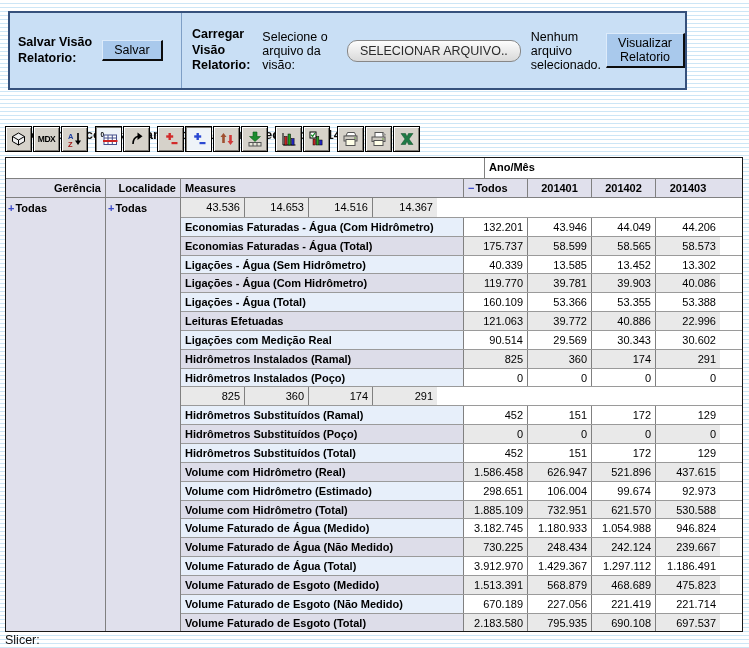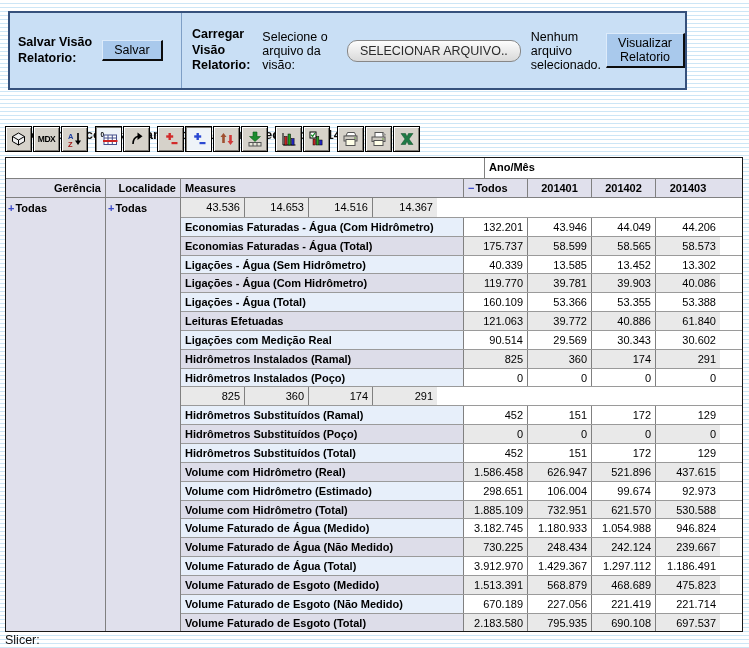--- a/index.html
+++ b/index.html
@@ -283,21 +283,21 @@
         <div class="num cv">160.109</div>
         <div class="num cv">53.366</div>
         <div class="num cv">53.355</div>
         <div class="num cv">53.388</div>
       </div>
         <div class="trow even">
         <div class="measure c3">Leituras Efetuadas</div>
         <div class="num cv">121.063</div>
         <div class="num cv">39.772</div>
         <div class="num cv">40.886</div>
-        <div class="num cv">61.840</div>
+        <div class="num cv">22.996</div>
       </div>
         <div class="trow odd">
         <div class="measure c3">Ligações com Medição Real</div>
         <div class="num cv">90.514</div>
         <div class="num cv">29.569</div>
         <div class="num cv">30.343</div>
         <div class="num cv">30.602</div>
       </div>
         <div class="trow even">
         <div class="measure c3">Hidrômetros Instalados (Ramal)</div>

